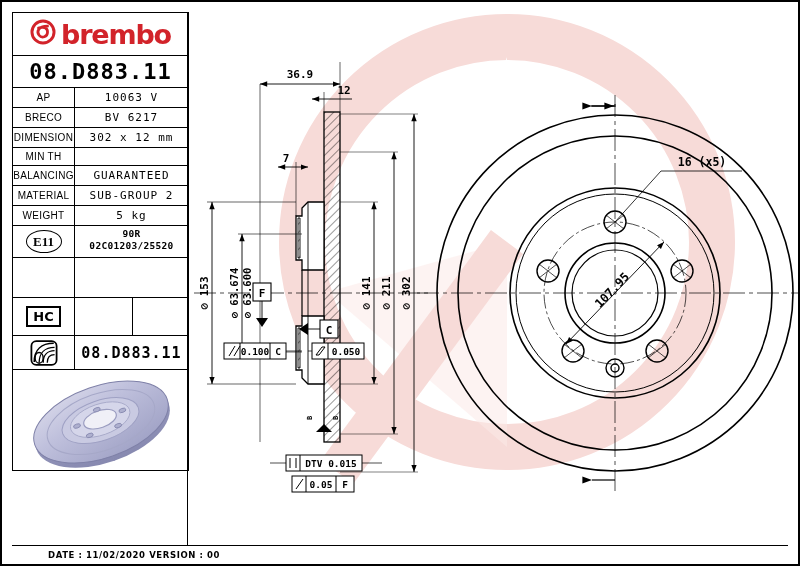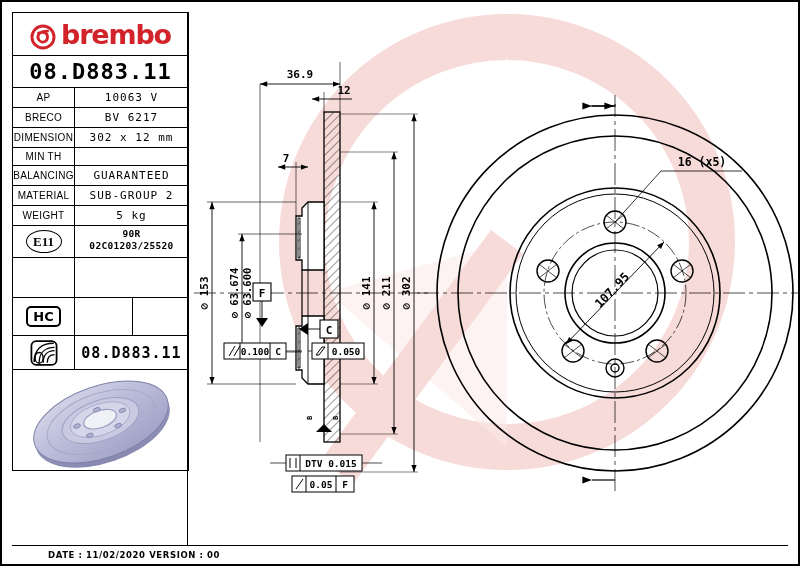--- a/index.html
+++ b/index.html
@@ -17,21 +17,21 @@
   .row.thin{border-bottom:1.1px solid #000;}
   .cellL{width:62px;box-sizing:border-box;border-right:1.1px solid #000;
          display:flex;align-items:center;justify-content:center;
          font-size:10px;letter-spacing:.3px;color:#000;padding:3px 1px;}
   .cellR{flex:1;display:flex;align-items:center;justify-content:center;
          font-size:11px;font-weight:normal;letter-spacing:1px;color:#000;padding:3px 2px;
          font-family:"DejaVu Sans Mono",monospace;}
 
   .logorow{height:42px;display:flex;align-items:center;justify-content:center;
            border-bottom:1.6px solid #000;}
-  .brembo{display:flex;align-items:flex-end;gap:5px;}
+  .brembo{display:flex;align-items:flex-start;gap:5px;}
   .brembo .bword{font-size:27px;font-weight:bold;color:#d2232a;letter-spacing:-1.2px;
                  font-family:"DejaVu Sans",sans-serif;}
 
   .pnrow{height:31px;display:flex;align-items:center;justify-content:center;
          border-bottom:1.6px solid #000;}
   .pn{font-size:22px;font-weight:bold;letter-spacing:1px;color:#000;
       font-family:"DejaVu Sans Mono",monospace;}
 
   .e11cell{width:62px;box-sizing:border-box;border-right:1.1px solid #000;
            display:flex;align-items:center;justify-content:center;padding:4px 0;}
@@ -40,21 +40,21 @@
        font-family:"Liberation Serif",serif;font-weight:bold;font-size:13px;}
   .e11txt{flex:1;text-align:center;font-size:9.5px;font-weight:bold;line-height:1.25;
           font-family:"DejaVu Sans Mono",monospace;letter-spacing:.3px;padding:2px 0;}
 
   .blankrow{height:40px;}
   .blankrow .cellL{border-right:1.1px solid #000;}
 
   .hcrow{height:38px;}
   .hcbox{width:62px;box-sizing:border-box;border-right:1.1px solid #000;
          display:flex;align-items:center;justify-content:center;}
-  .hc{border:2px solid #000;border-radius:5px;padding:1px 5px;font-size:13px;
+  .hc{border:2px solid #000;border-radius:0;padding:1px 5px;font-size:13px;
       font-weight:bold;font-family:"DejaVu Sans",sans-serif;}
   .hcmid{width:57px;border-right:1.1px solid #000;}
   .hcend{flex:1;}
 
   .tirerow{height:34px;}
   .tirecell{width:62px;box-sizing:border-box;border-right:1.1px solid #000;
             display:flex;align-items:center;justify-content:center;}
   .pn2{flex:1;display:flex;align-items:center;justify-content:center;
        font-size:15px;font-weight:bold;letter-spacing:1px;
        font-family:"DejaVu Sans Mono",monospace;}

